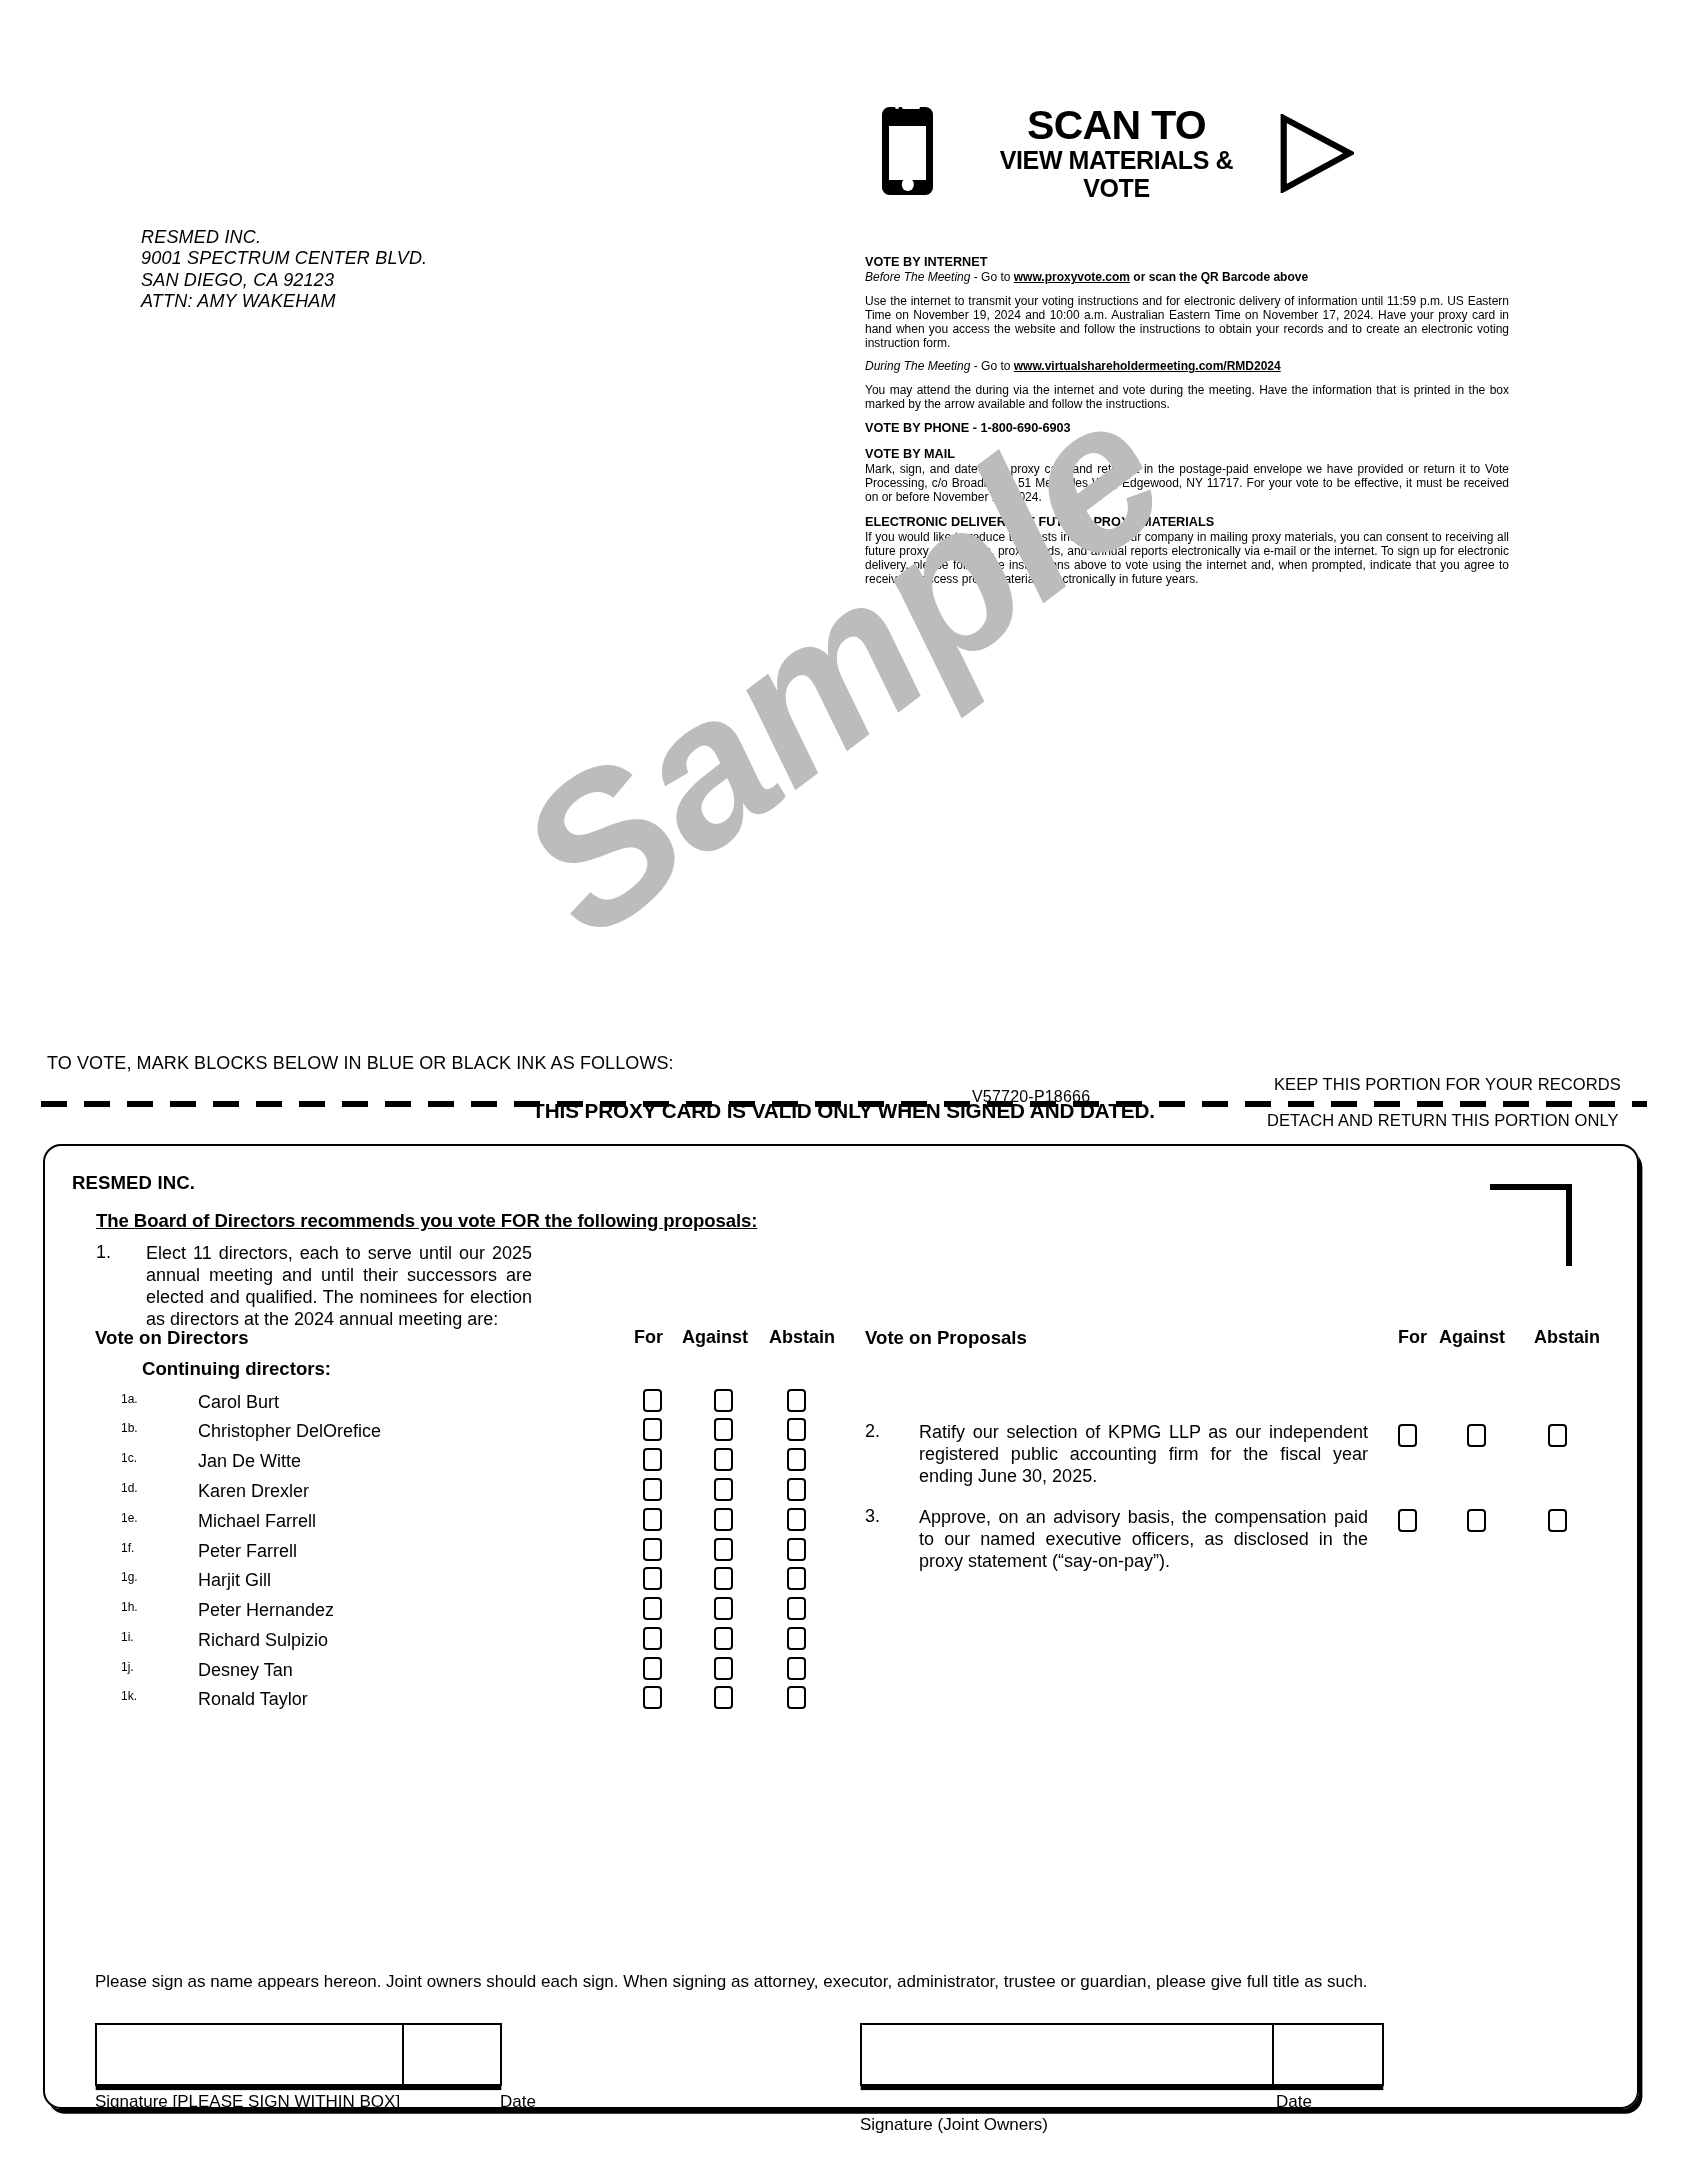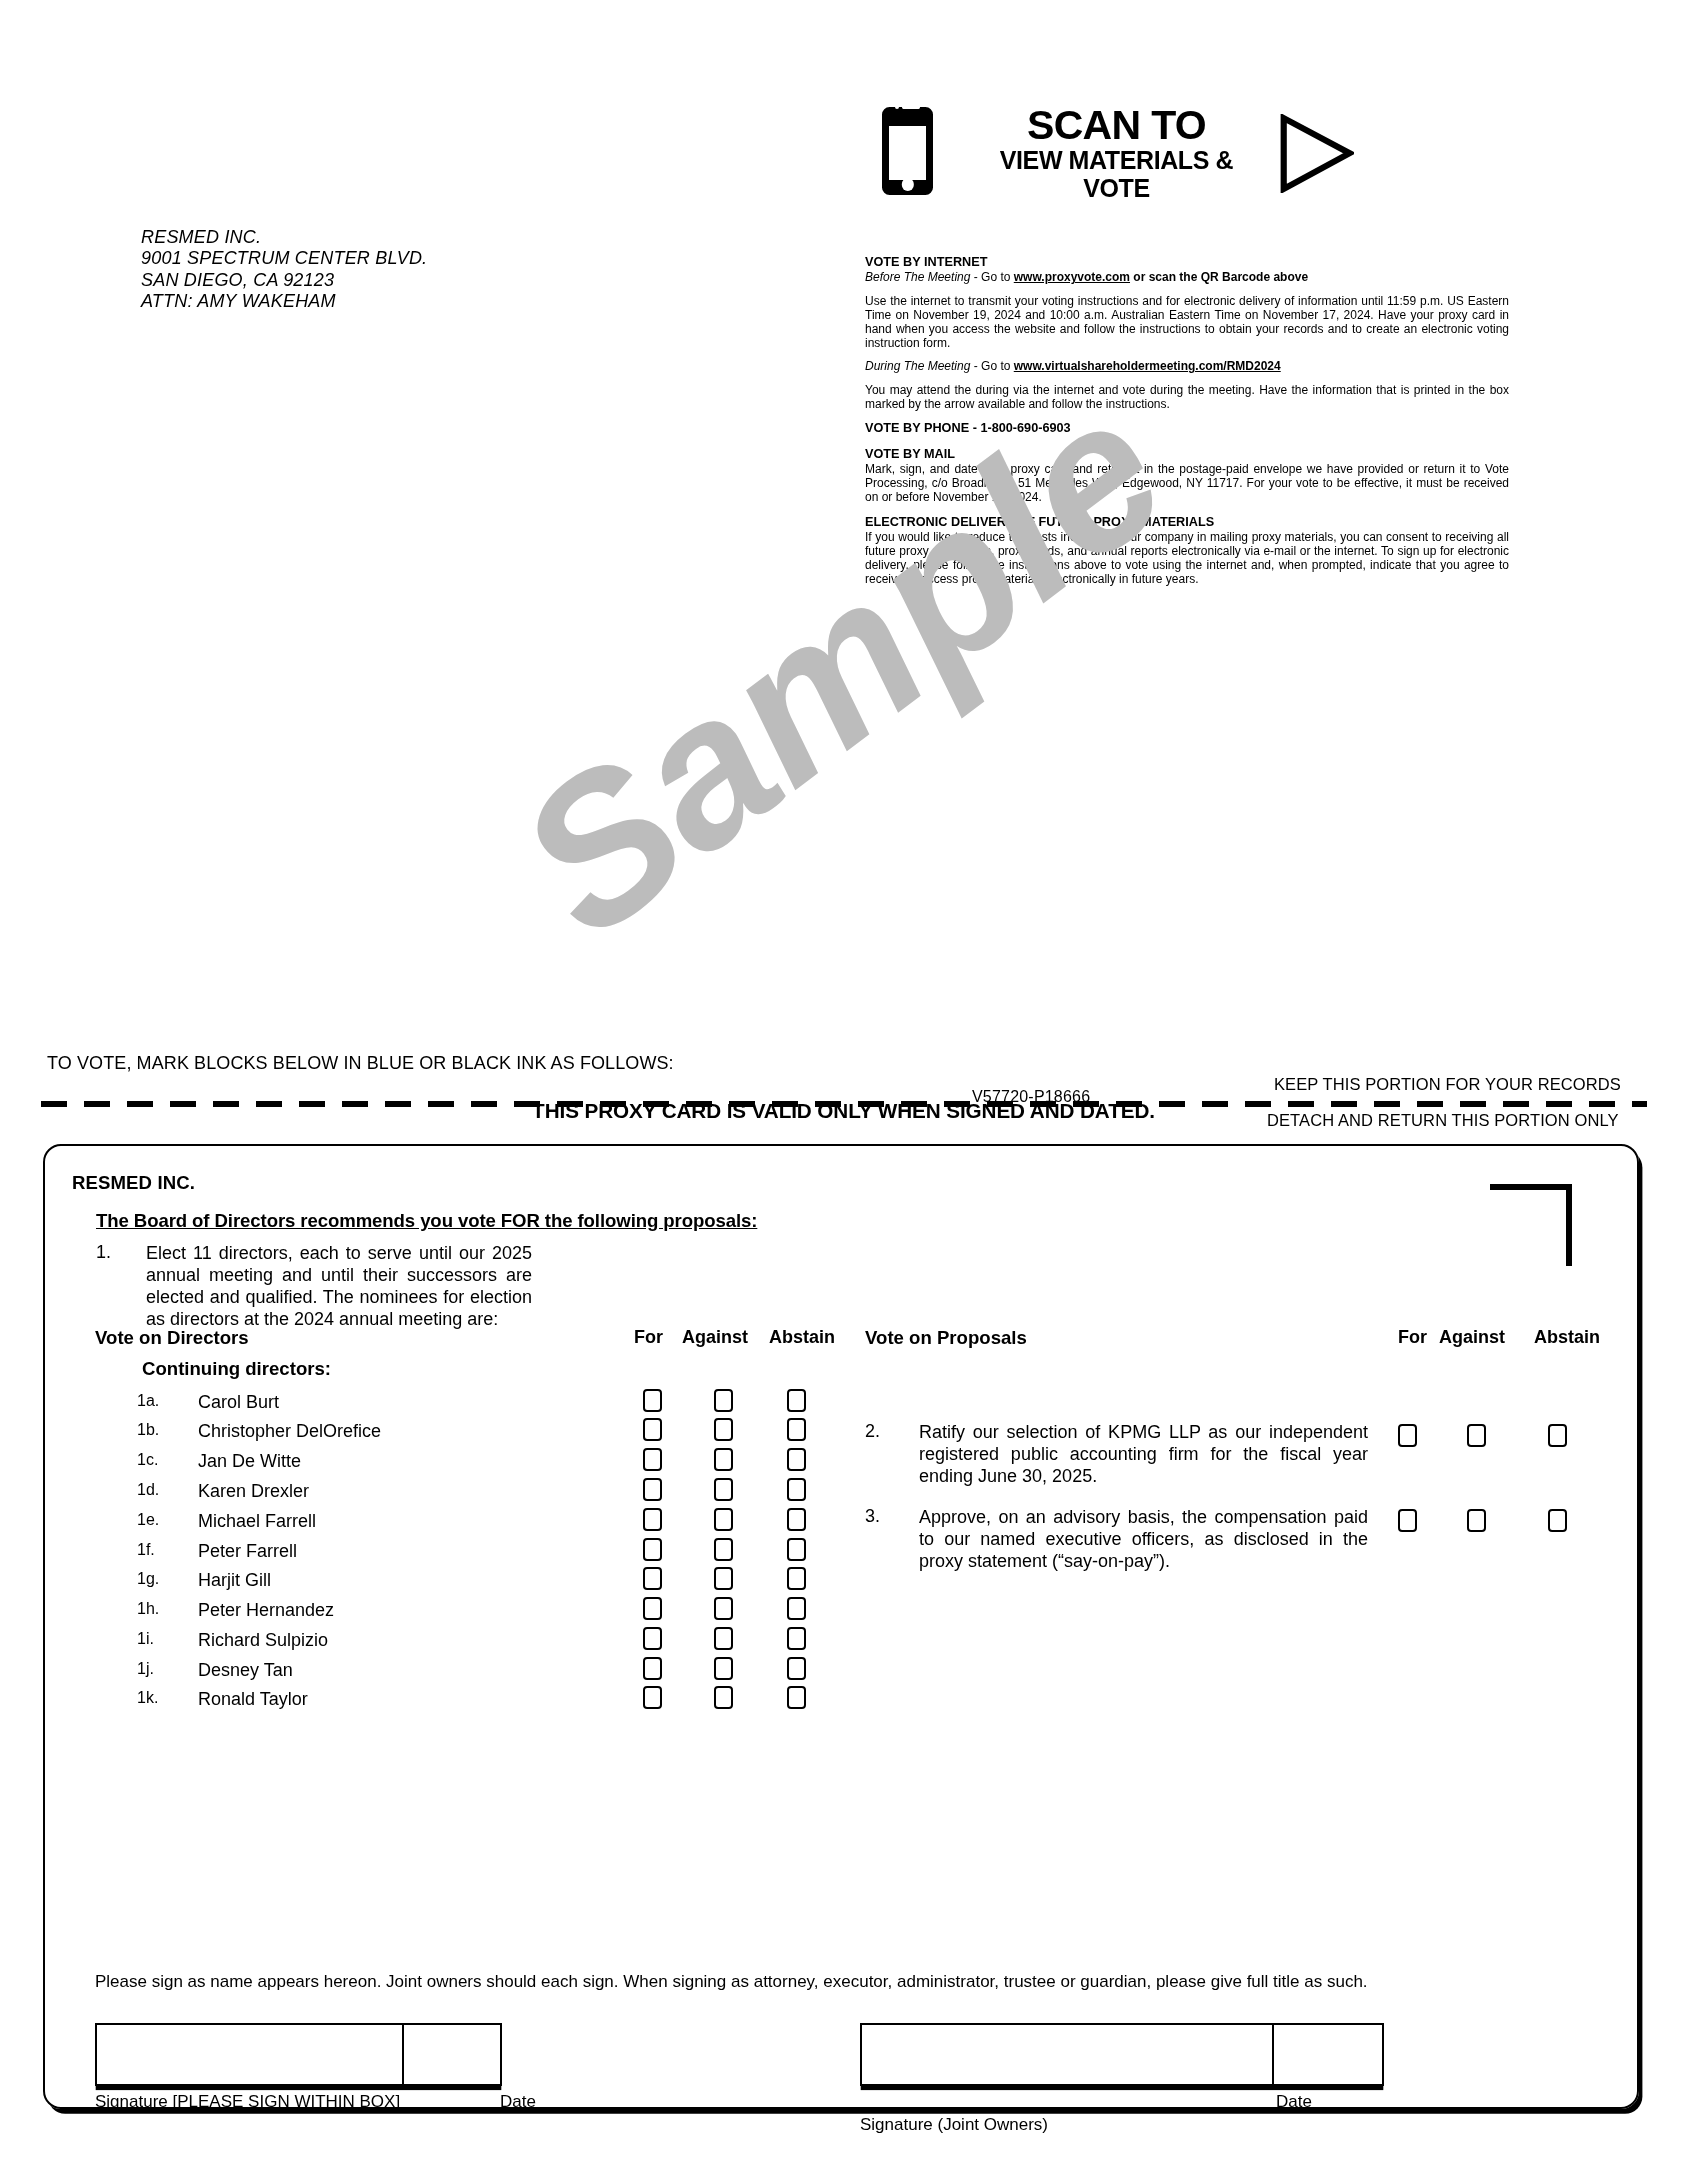--- a/index.html
+++ b/index.html
@@ -71,21 +71,21 @@
   #vote-directors-hd{left:95px;top:1327px;font-size:18.6px;font-weight:bold;}
   #dir-col-headers{left:634px;top:1327px;font-size:18px;font-weight:bold;}
   #dir-col-headers span{position:absolute;top:0;white-space:nowrap;}
   #dir-col-headers .c-for{left:0;}
   #dir-col-headers .c-against{left:48px;}
   #dir-col-headers .c-abstain{left:135px;}
 
   #continuing-hd{left:121px;top:1358px;font-size:18.6px;font-weight:bold;margin-left:21px;}
 
   .dir-row{position:absolute;left:121px;width:724px;height:30px;}
-  .dir-row .num{position:absolute;left:16px;top:2.8px;font-size:16px;}
+  .dir-row .num{position:absolute;left:0;top:2.8px;font-size:12px;}
   .dir-row .nm{position:absolute;left:77px;top:2.8px;font-size:18px;white-space:nowrap;}
   .chk{position:absolute;width:18.6px;height:23.4px;border:2.8px solid #000;border-radius:4.1px;box-sizing:border-box;background:#fff;}
   .dir-row .chk.k1{left:522px;top:0;}
   .dir-row .chk.k2{left:593px;top:0;}
   .dir-row .chk.k3{left:666px;top:0;}
 
   #vote-proposals-hd{left:865px;top:1327px;font-size:18.6px;font-weight:bold;}
   #prop-col-headers{left:1398px;top:1327px;font-size:18px;font-weight:bold;}
   #prop-col-headers span{position:absolute;top:0;white-space:nowrap;}
   #prop-col-headers .c-for{left:0;}

